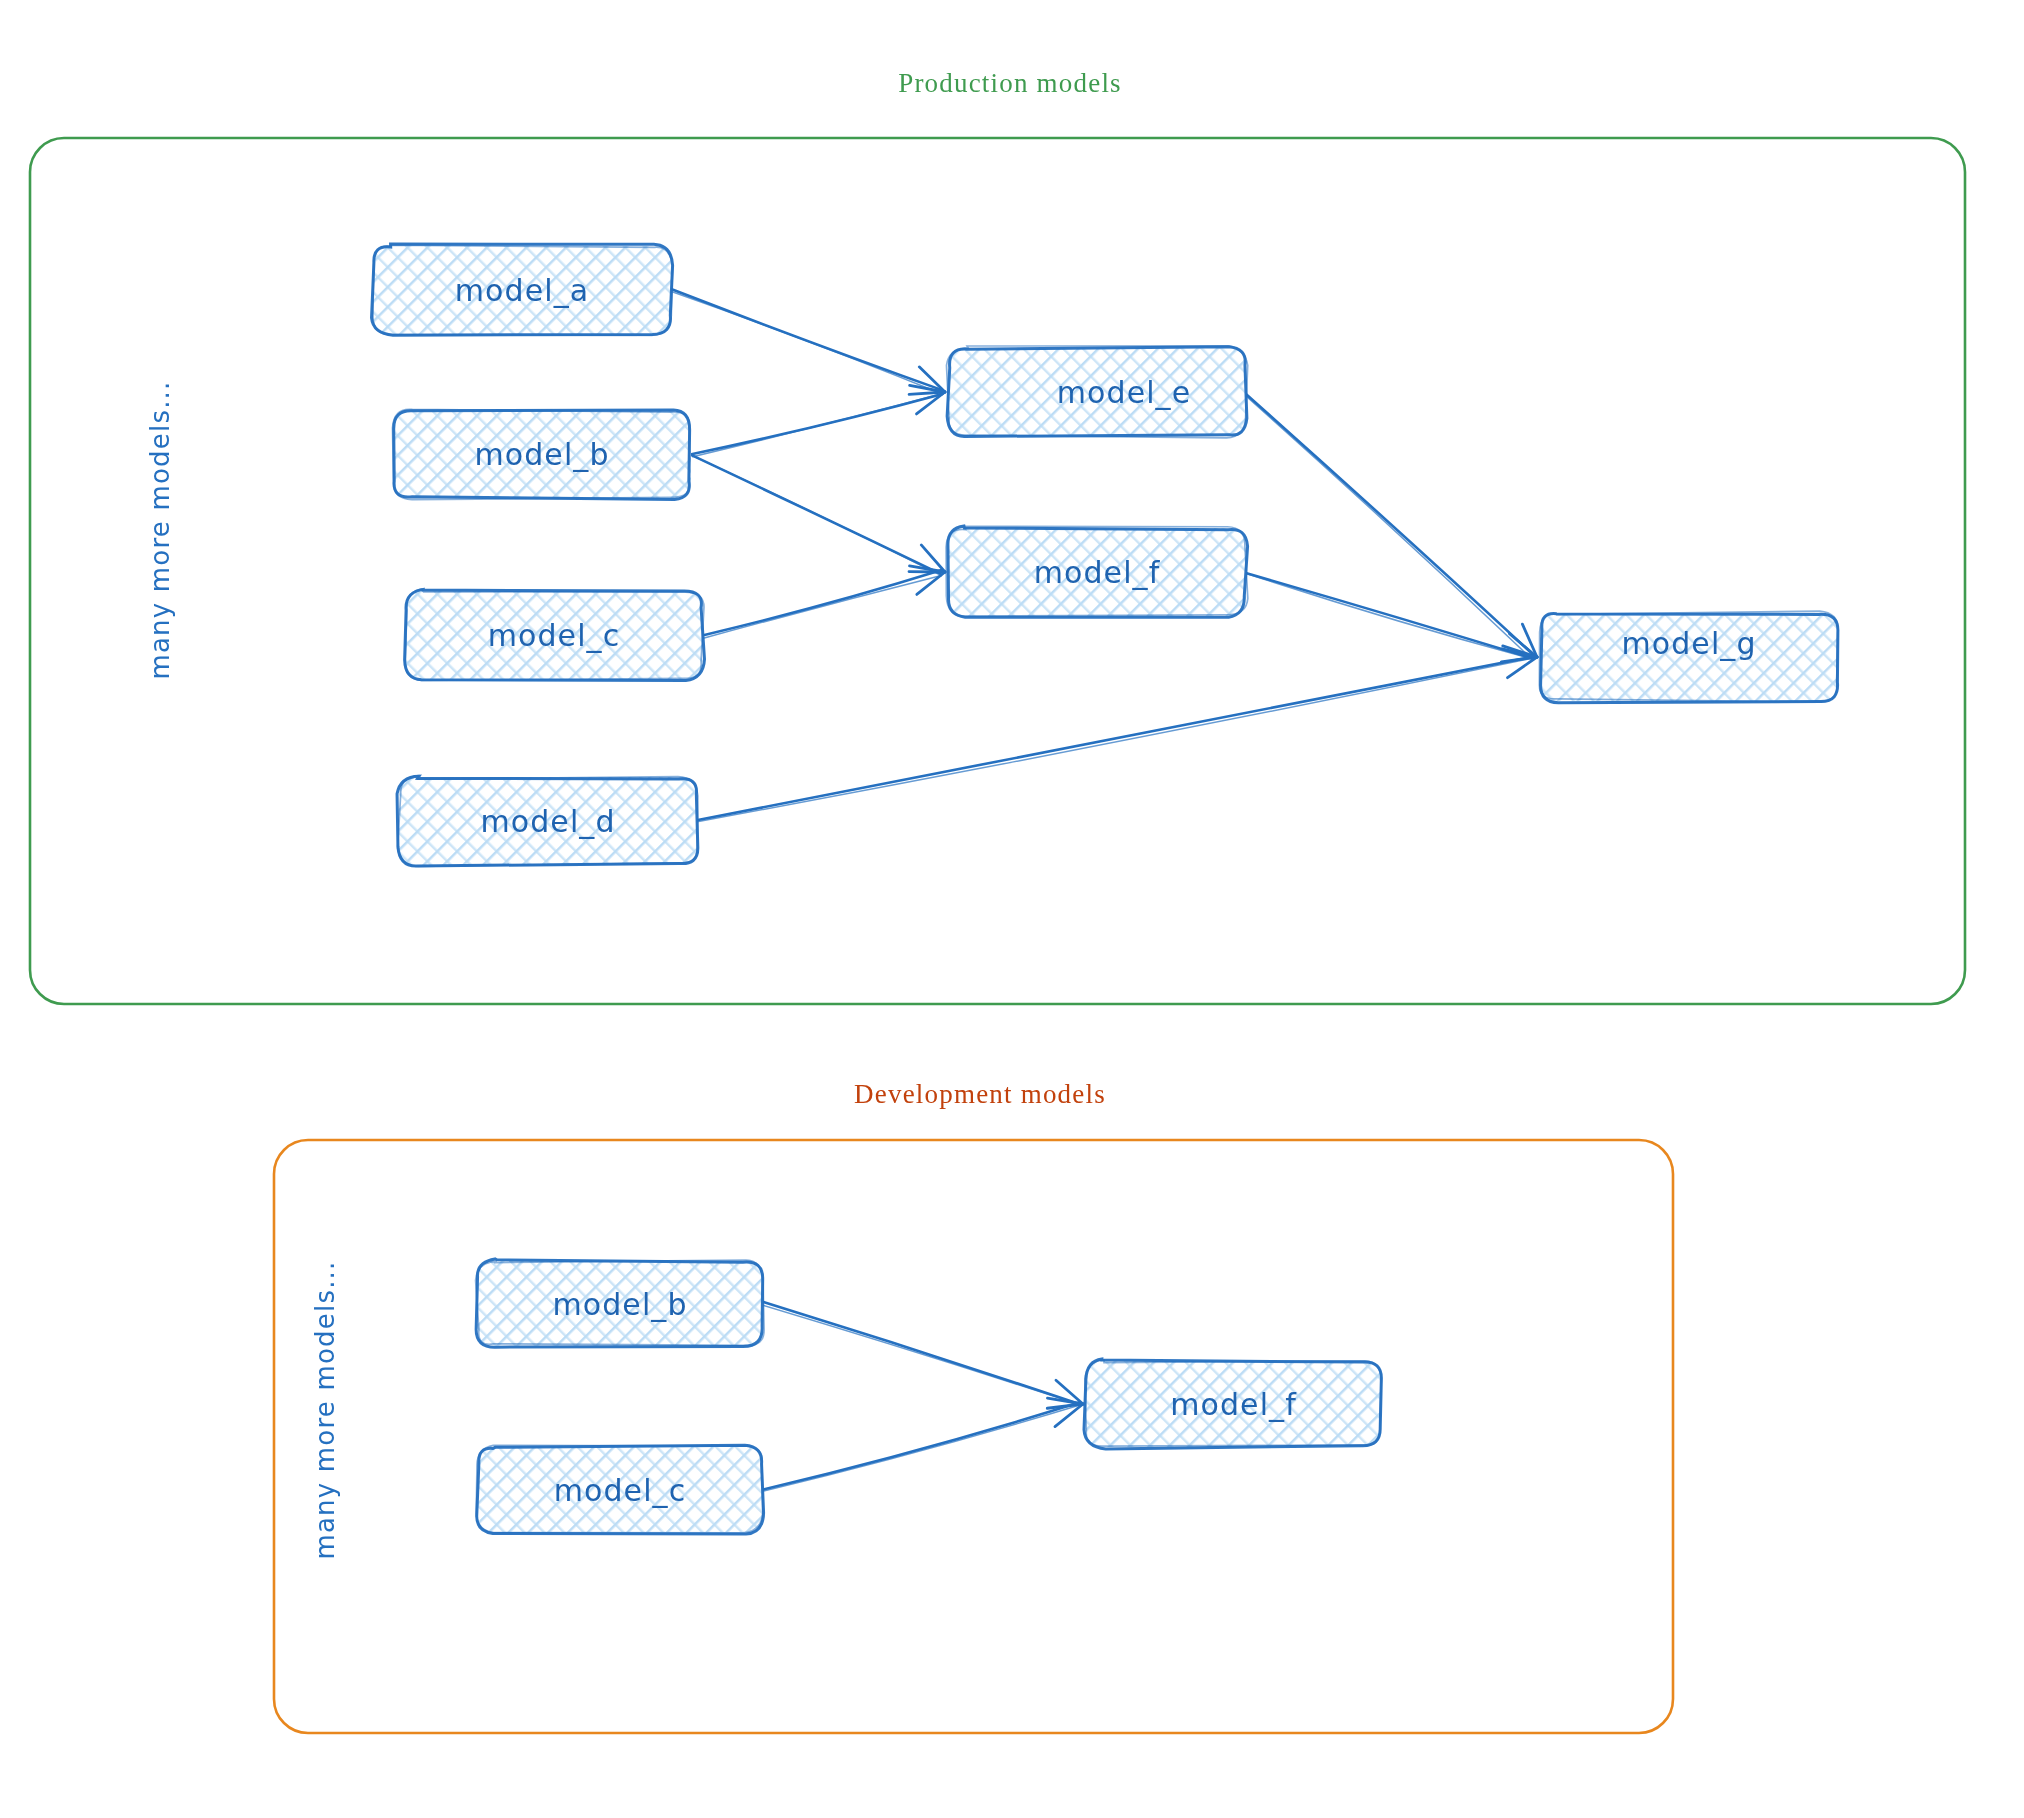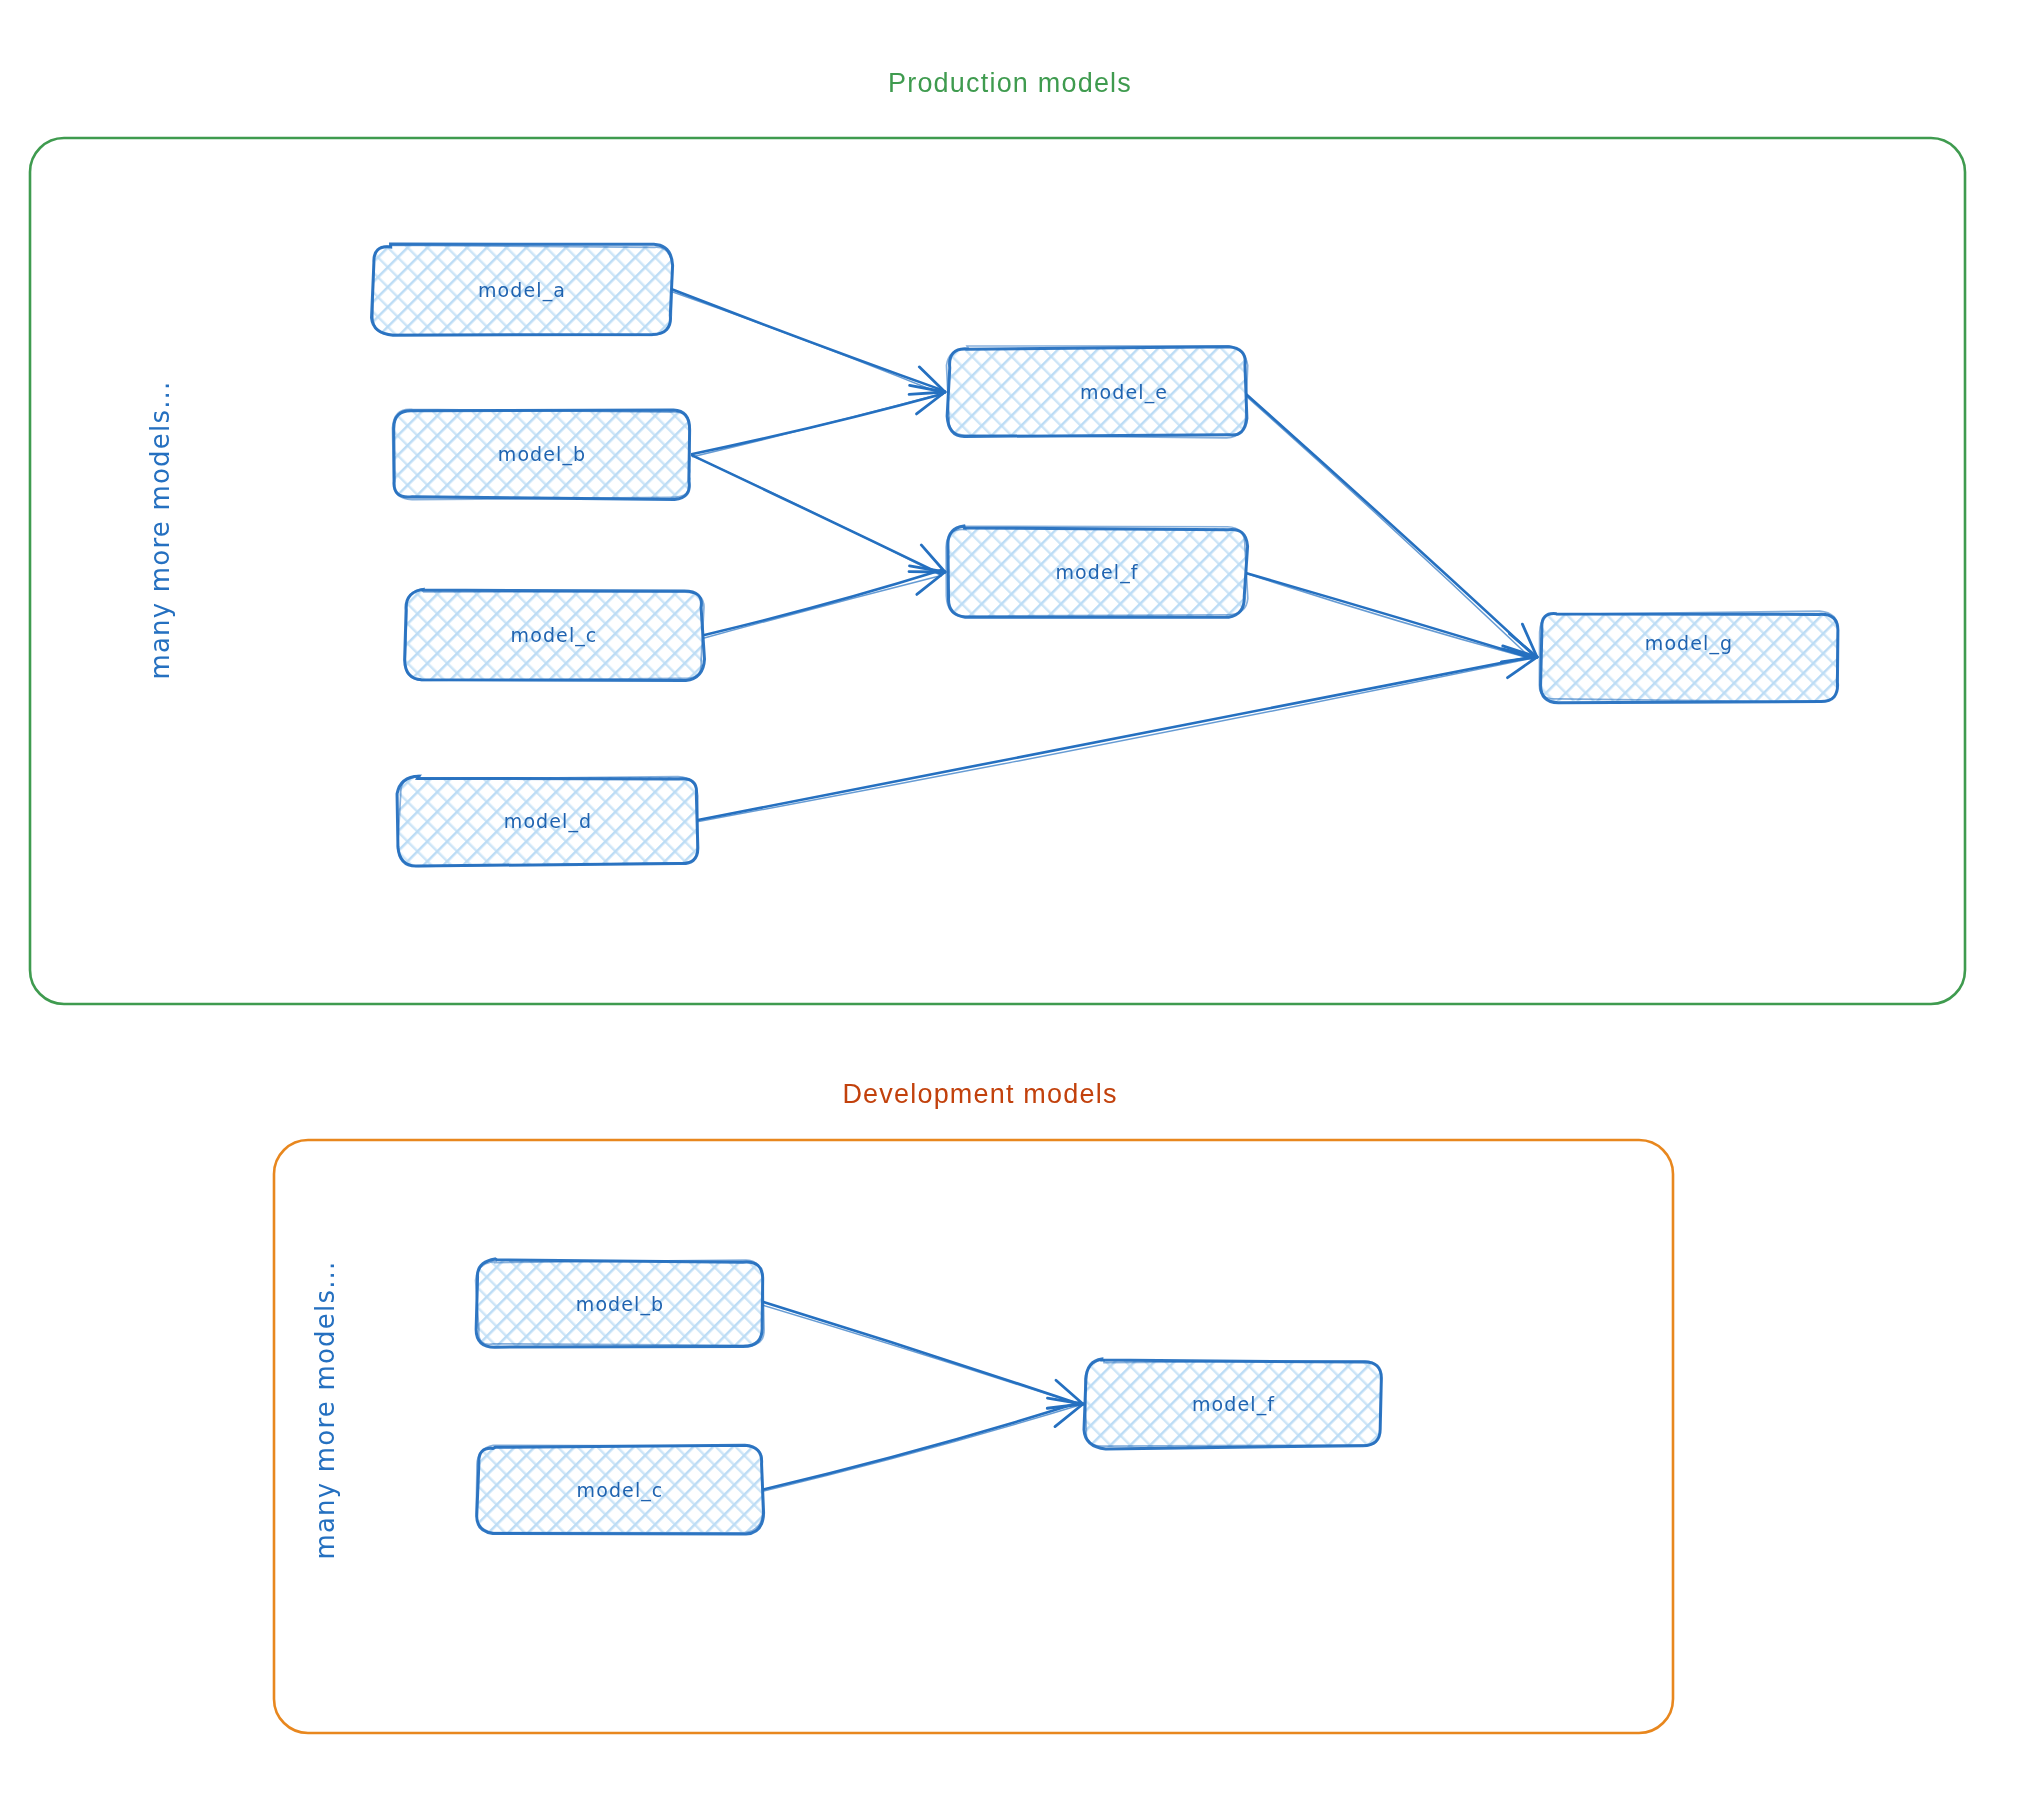--- a/index.html
+++ b/index.html
@@ -16,33 +16,33 @@
   }
   #canvas {
     position: absolute;
     left: 0;
     top: 0;
     width: 2024px;
     height: 1818px;
   }
   .grp-title {
     position: absolute;
-    font-family: Liberation Sans, sans-serif;
+    font-family: Liberation Serif, serif;
     font-size: 27px;
     letter-spacing: 1.2px;
     white-space: nowrap;
     transform: translateX(-50%);
   }
   #prod-title { color: #3f9b4f; left: 1010px; top: 68px; }
   #dev-title  { color: #c2410c; left: 980px; top: 1079px; }
 
   .node-label {
     position: absolute;
     font-family: "DejaVu Sans", sans-serif;
-    font-size: 19px;
+    font-size: 30px;
     color: #1f63b0;
     letter-spacing: 1.1px;
     white-space: nowrap;
     transform: translate(-50%, -50%);
     pointer-events: none;
   }
   .vlabel {
     position: absolute;
     font-family: "DejaVu Sans", sans-serif;
     font-size: 26px;

